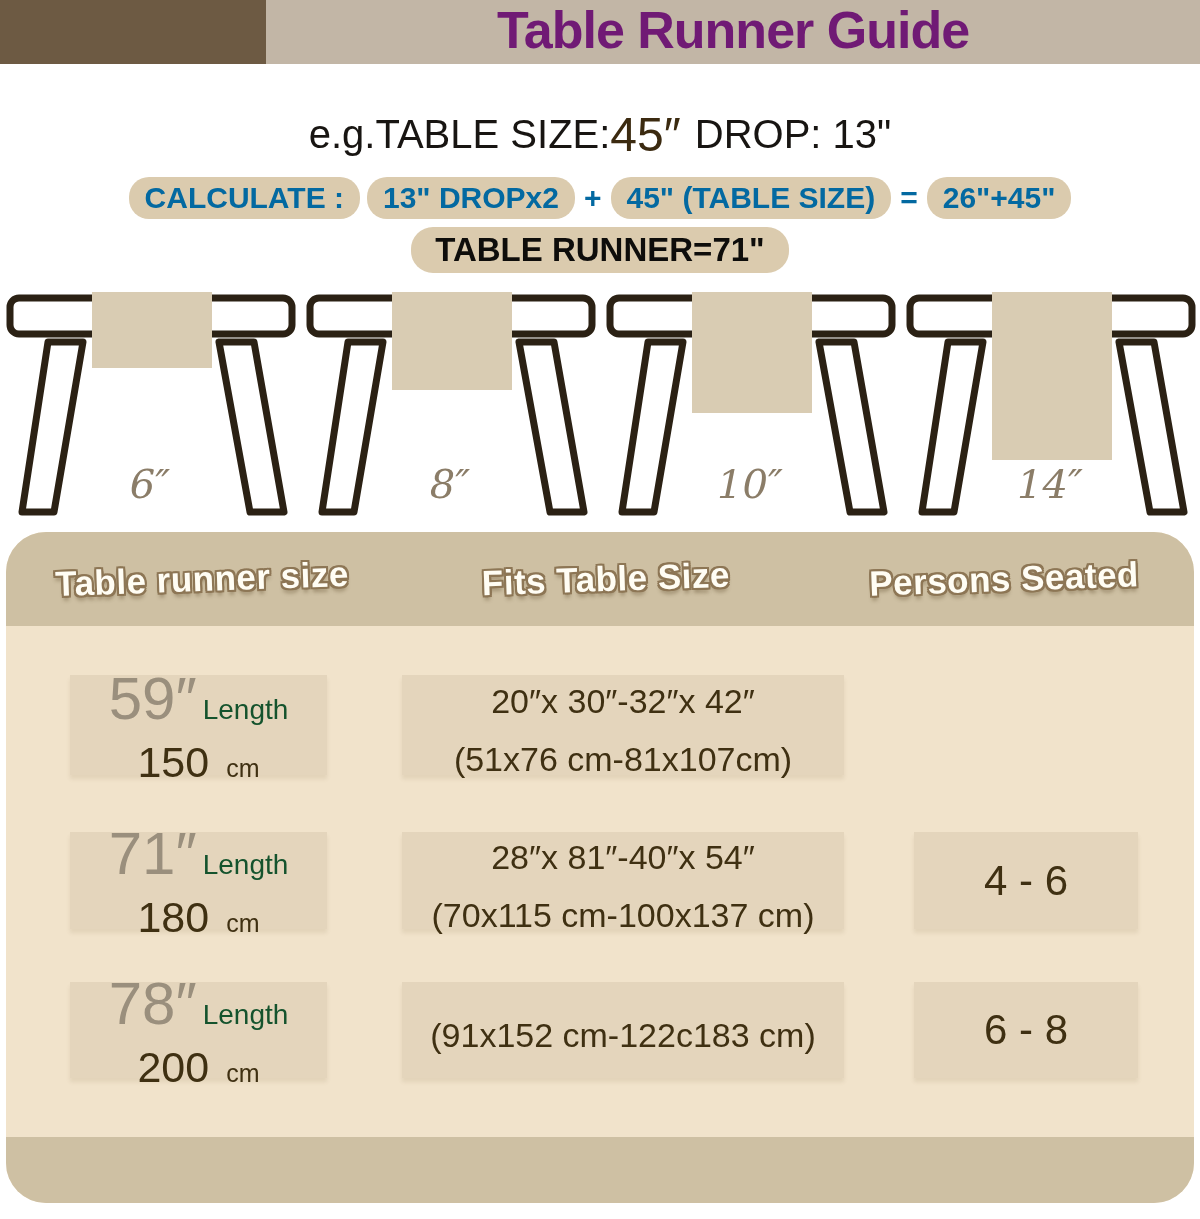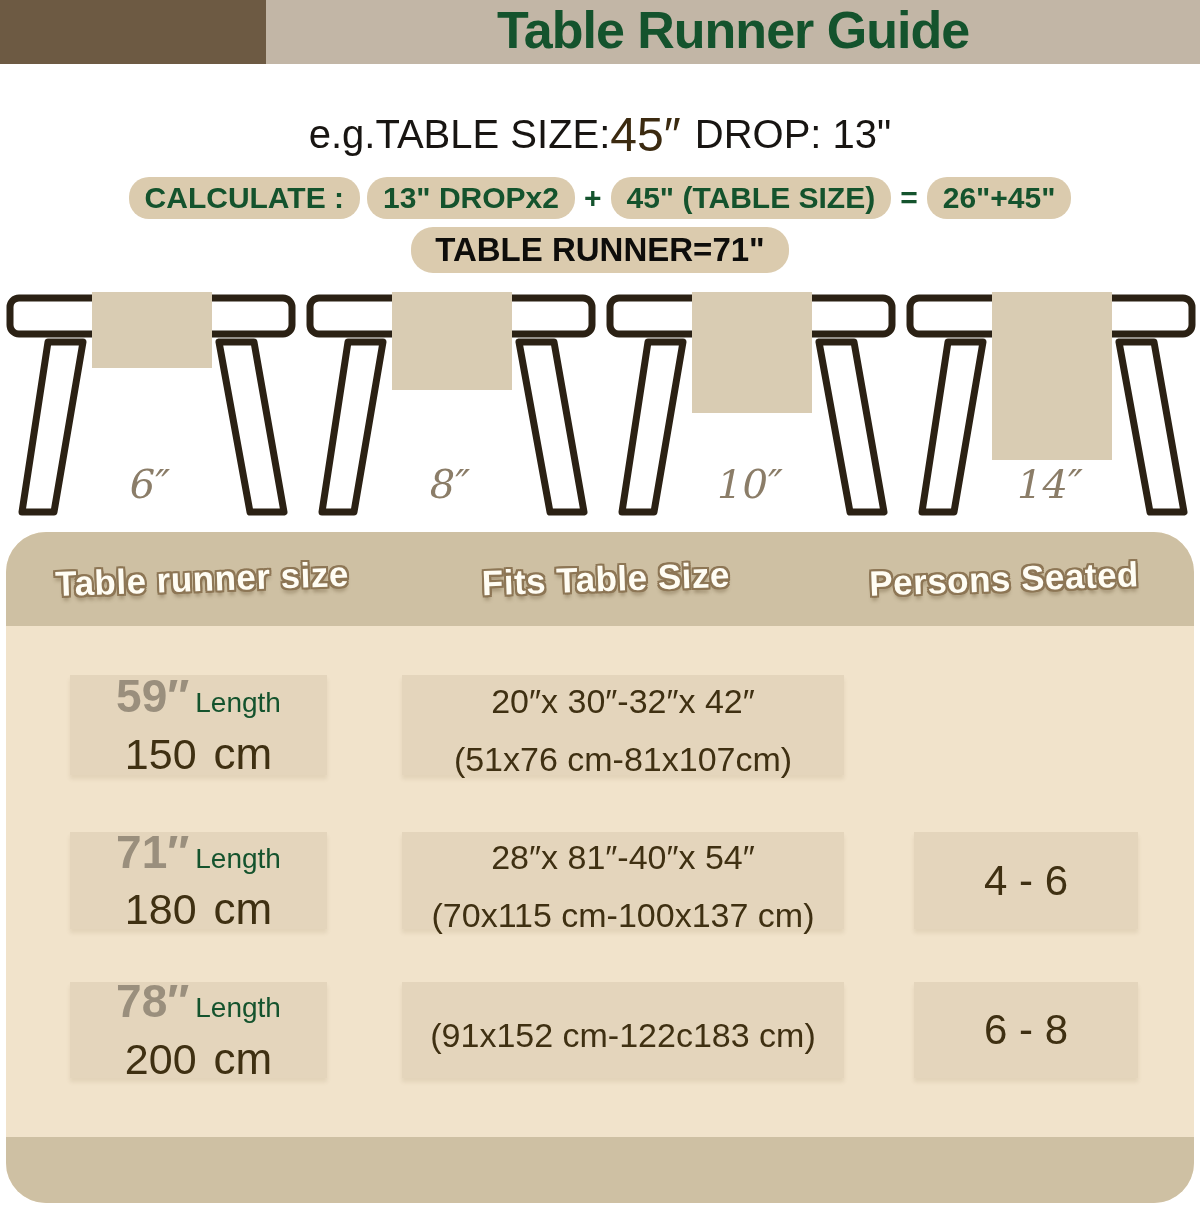--- a/index.html
+++ b/index.html
@@ -7,36 +7,36 @@
     position:relative;width:1200px;height:1219px;background:#ffffff;overflow:hidden;
     font-family:"Liberation Sans",sans-serif;
   }
 
   
   .banner{position:absolute;left:0;top:0;width:1200px;height:64px;background:#c2b6a6;}
   .banner-block{position:absolute;left:0;top:0;width:266px;height:64px;background:#6d5a43;}
   .banner-title{
     position:absolute;left:266px;right:0;top:0;height:60px;margin:0;
     display:flex;align-items:center;justify-content:center;
-    font-size:52px;font-weight:bold;letter-spacing:-1px;color:#14532d;line-height:1;
+    font-size:52px;font-weight:bold;letter-spacing:-1px;color:#701a75;line-height:1;
   }
 
   
   .example{
     position:absolute;left:0;top:103px;width:1200px;height:62px;
     display:flex;align-items:center;justify-content:center;gap:0;
     color:#181512;font-size:40px;
   }
   .ex-size{font-size:48px;font-weight:normal;color:#3b2a10;margin-right:14px;}
 
   
   .calc-line{
     position:absolute;left:0;top:174px;width:1200px;height:48px;
     display:flex;align-items:center;justify-content:center;gap:7px;
-    font-size:30px;font-weight:bold;color:#14532d;
+    font-size:30px;font-weight:bold;color:#0369a1;
   }
   .pill{background:#dbcbae;border-radius:20px;padding:4px 16px;white-space:nowrap;}
   .plain{padding:0 2px;}
   .calc-line2{
     position:absolute;left:0;top:227px;width:1200px;height:46px;
     display:flex;align-items:center;justify-content:center;
     font-size:33px;font-weight:bold;color:#0e0d0b;
   }
   .calc-line2 .pill{border-radius:22px;padding:4px 24px;}
 
@@ -80,24 +80,24 @@
     display:flex;flex-direction:column;align-items:center;justify-content:center;
     color:#3f3012;text-align:center;
   }
   .c1{left:64px;width:257px;}
   .c2{left:396px;width:442px;}
   .c3{left:908px;width:224px;}
   .r1{top:143px;height:100px;}
   .r2{top:300px;height:97px;}
   .r3{top:450px;height:96px;}
   .cell .line{line-height:1.25;white-space:nowrap;}
-  .size-in{font-size:46px;font-weight:bold;color:#9a8f7d;}
+  .size-in{font-size:60px;font-weight:normal;color:#9a8f7d;}
   .size-word{font-size:28px;color:#14532d;margin-left:6px;}
   .size-cm{font-size:43px;font-weight:normal;}
-  .cm-unit{font-size:44px;font-weight:normal;margin-left:17px;}
+  .cm-unit{font-size:25px;font-weight:normal;margin-left:17px;}
   .fits{font-size:34px;line-height:1.35;white-space:nowrap;margin-top:12px;}
   .persons{font-size:42px;}
 </style>
 </head>
 <body>
 
 <div class="page">
 
   <header class="banner">
     <div class="banner-block"></div>

